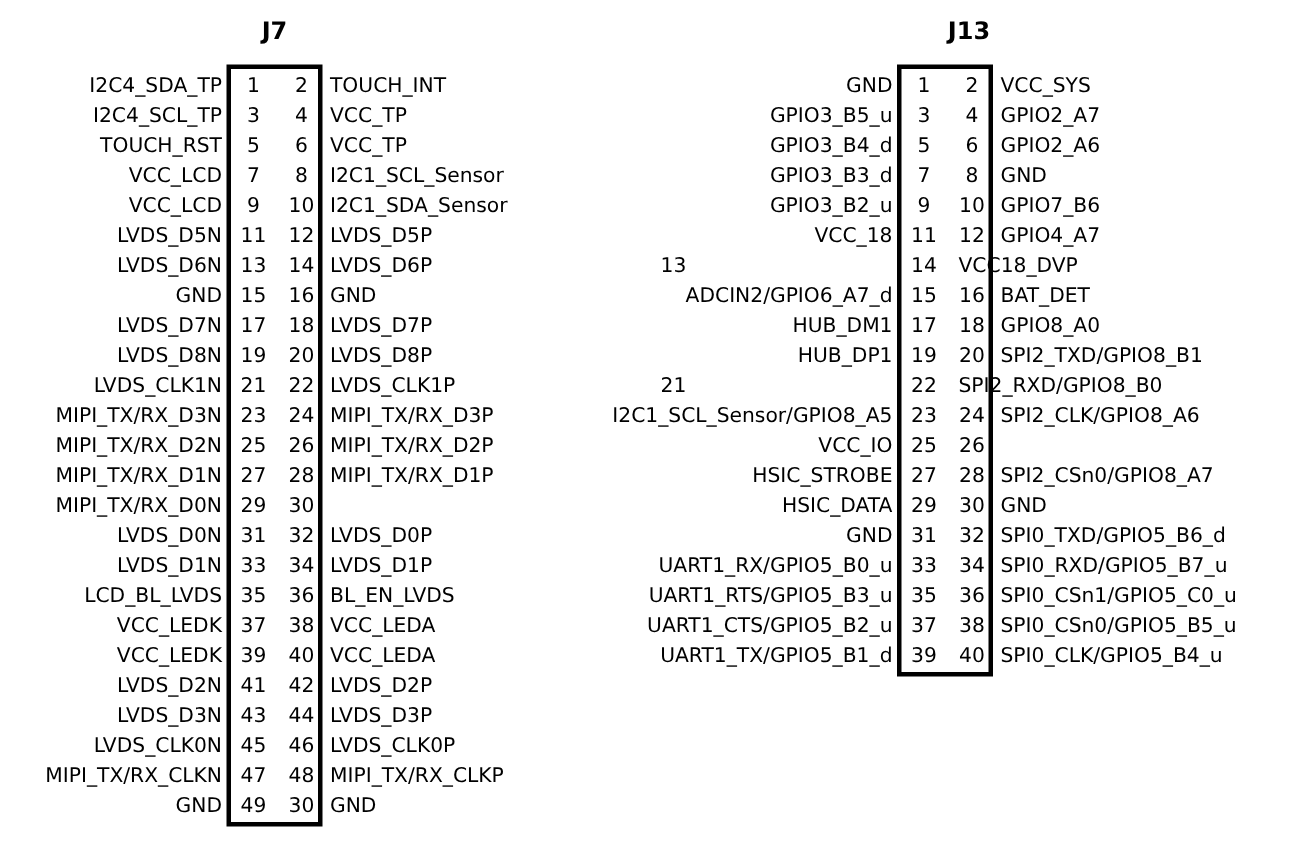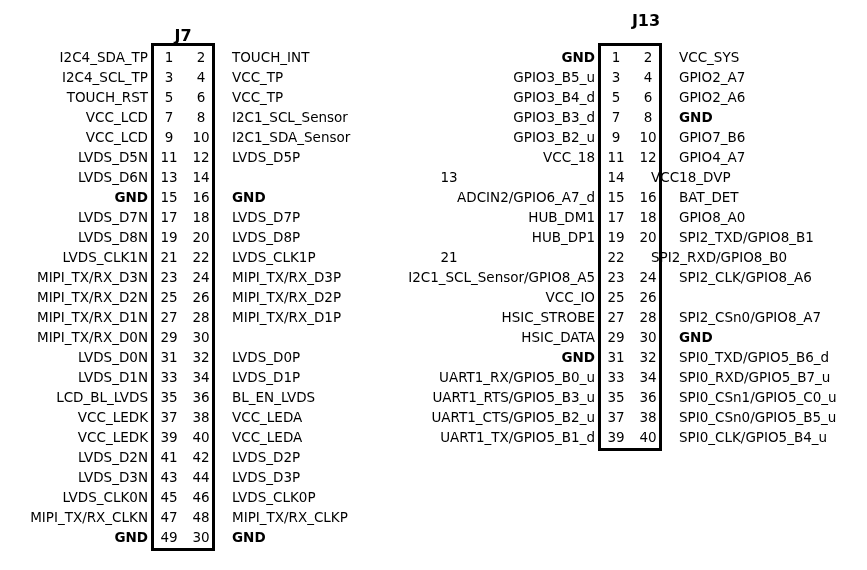--- a/index.html
+++ b/index.html
@@ -21,21 +21,21 @@
     position: absolute;
     top: 11px;
     width: 64px;
     height: 20px;
     line-height: 20px;
     text-align: center;
     font-weight: bold;
     font-size: 16px;
     white-space: nowrap;
   }
-  .connector-j7  .title { left: 151px; margin-top: 15px; }
+  .connector-j7  .title { left: 151px; }
   .connector-j13 .title { left: 314px; }
 
   .pinbox {
     position: absolute;
     top: 43px;
     width: 64px;
     border: 3px solid #000000;
     box-sizing: border-box;
     pointer-events: none;
   }
@@ -46,23 +46,23 @@
   .row {
     display: grid;
     height: 20px;
     line-height: 20px;
     white-space: nowrap;
   }
   .connector-j7  .row { grid-template-columns: 151px 36px 28px auto; }
   .connector-j13 .row { grid-template-columns: 298px 36px 28px auto; }
 
   .lbl.left  { text-align: right; padding-right: 3px; padding-left: 24px; }
-  .lbl.right { text-align: left;  padding-left: 17px; }
+  .lbl.right { text-align: left;  padding-left: 5px; }
   .num       { text-align: center; }
-  .bold      { font-weight: bold; }
+  .bold      { font-weight: normal; }
 </style>
 </head>
 <body>
 
 <div class="canvas" style="background: rgb(255, 255, 255); color: rgb(0, 0, 0);">
 
   <section class="connector connector-j7">
     <div class="title">J7</div>
     <div class="pinbox" style="border-color: rgb(0, 0, 0);"></div>
     <div class="rows">
@@ -99,20 +99,21 @@
         <div class="row">
           <span class="lbl left">LVDS_D5N</span>
           <span class="num">11</span>
           <span class="num">12</span>
           <span class="lbl right">LVDS_D5P</span>
         </div>
         <div class="row">
           <span class="lbl left">LVDS_D6N</span>
           <span class="num">13</span>
           <span class="num">14</span>
+          <span class="lbl right">LVDS_D6P</span>
         </div>
         <div class="row">
           <span class="lbl left bold">GND</span>
           <span class="num">15</span>
           <span class="num">16</span>
           <span class="lbl right bold">GND</span>
         </div>
         <div class="row">
           <span class="lbl left">LVDS_D7N</span>
           <span class="num">17</span>

